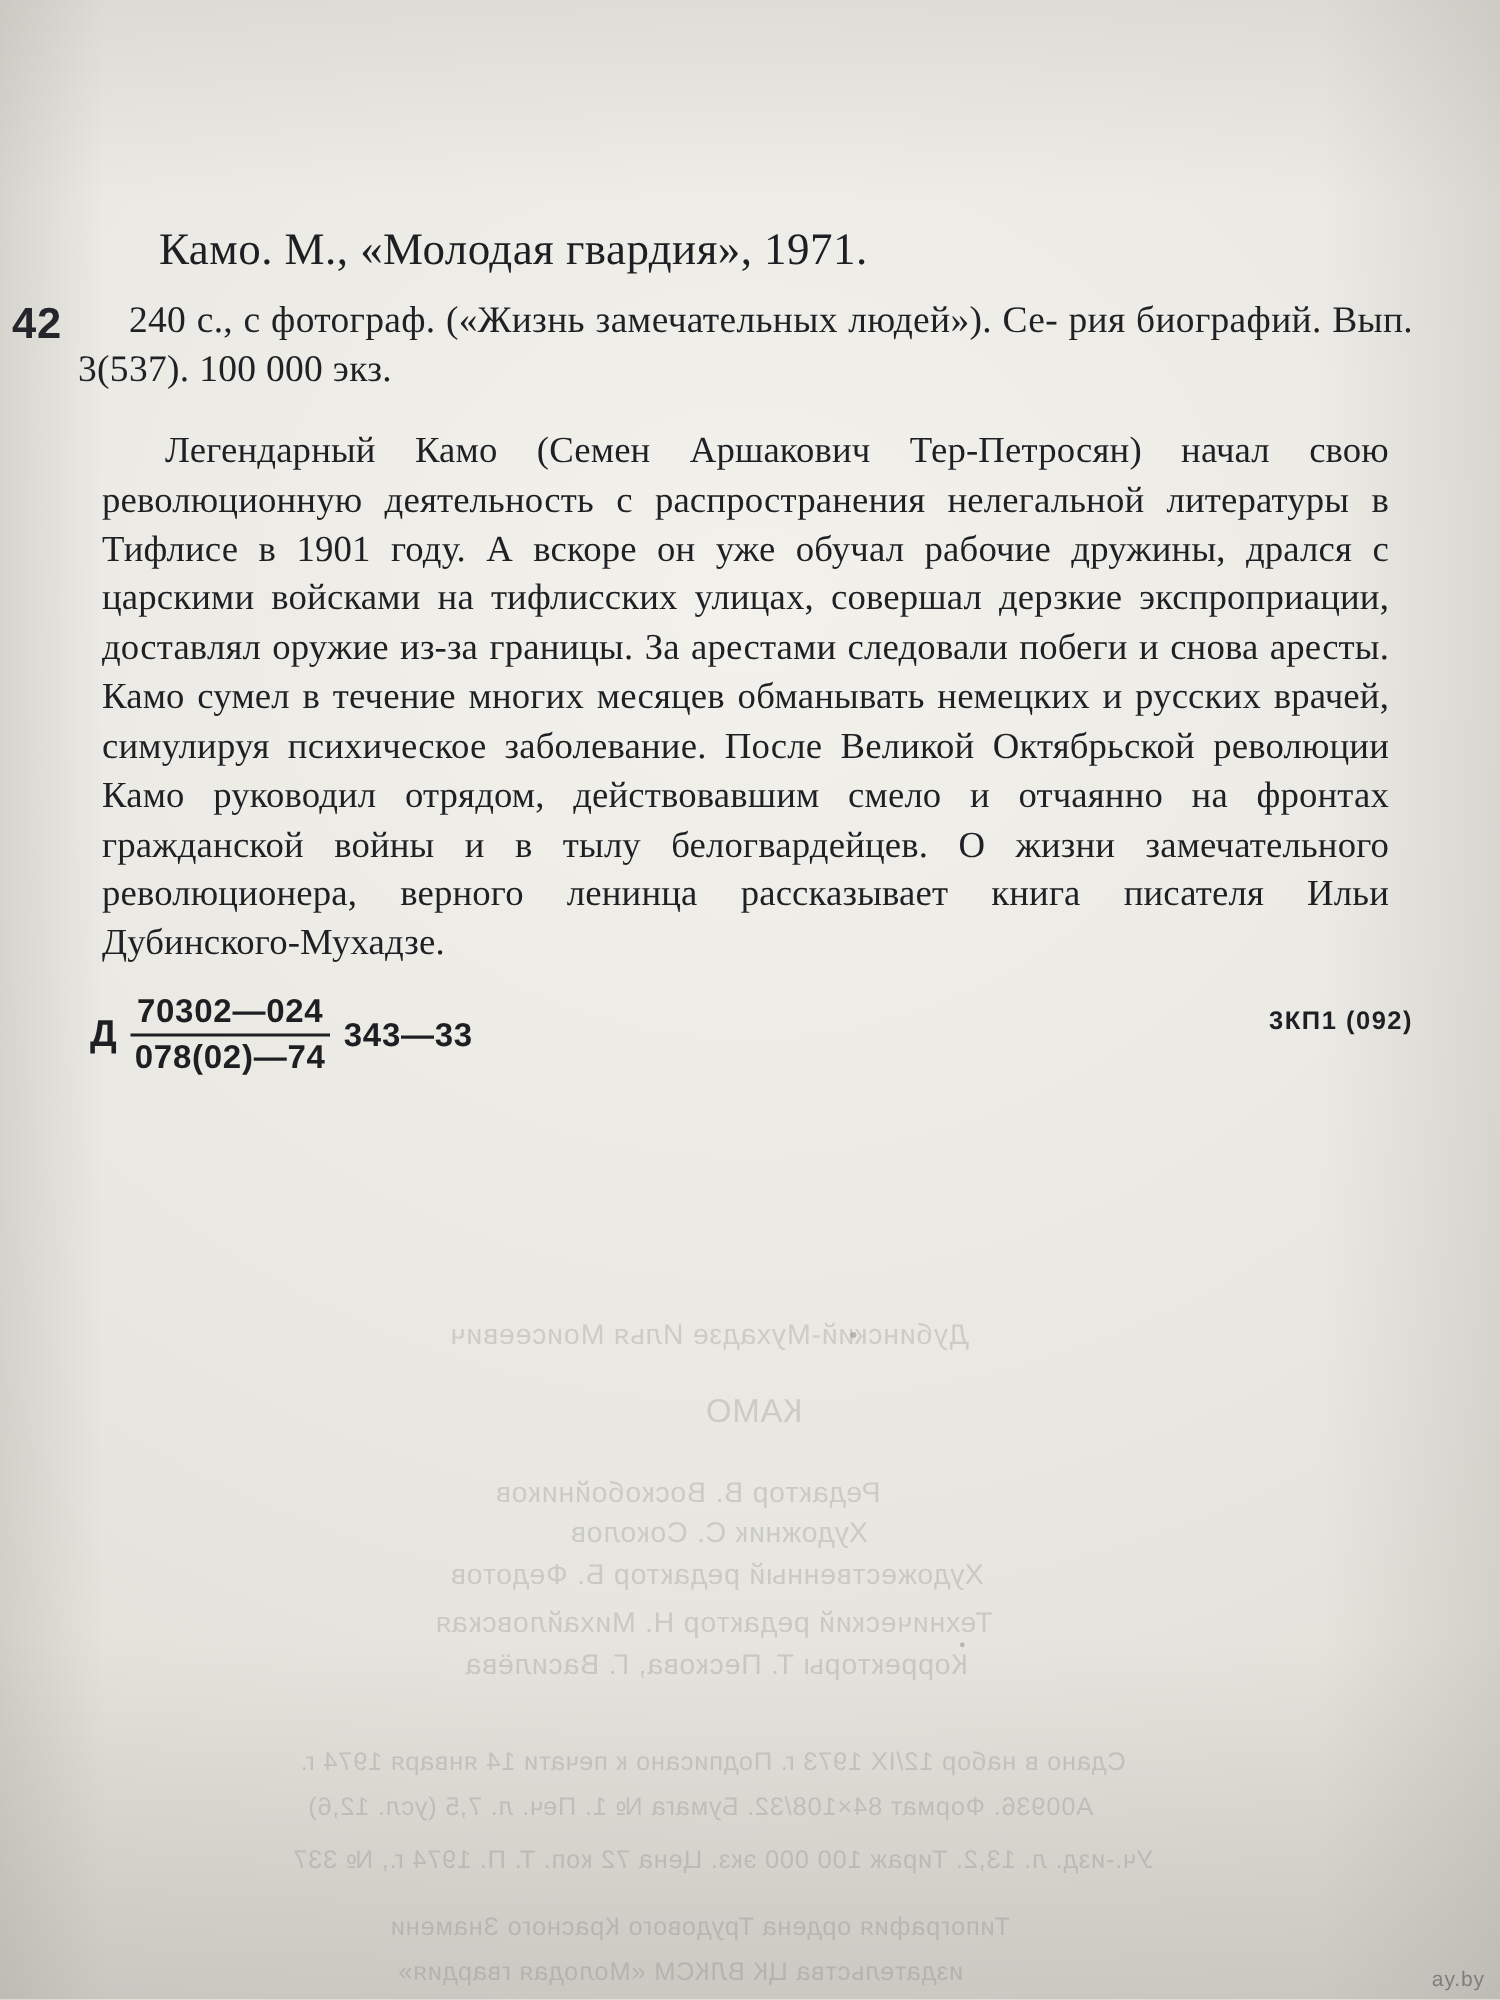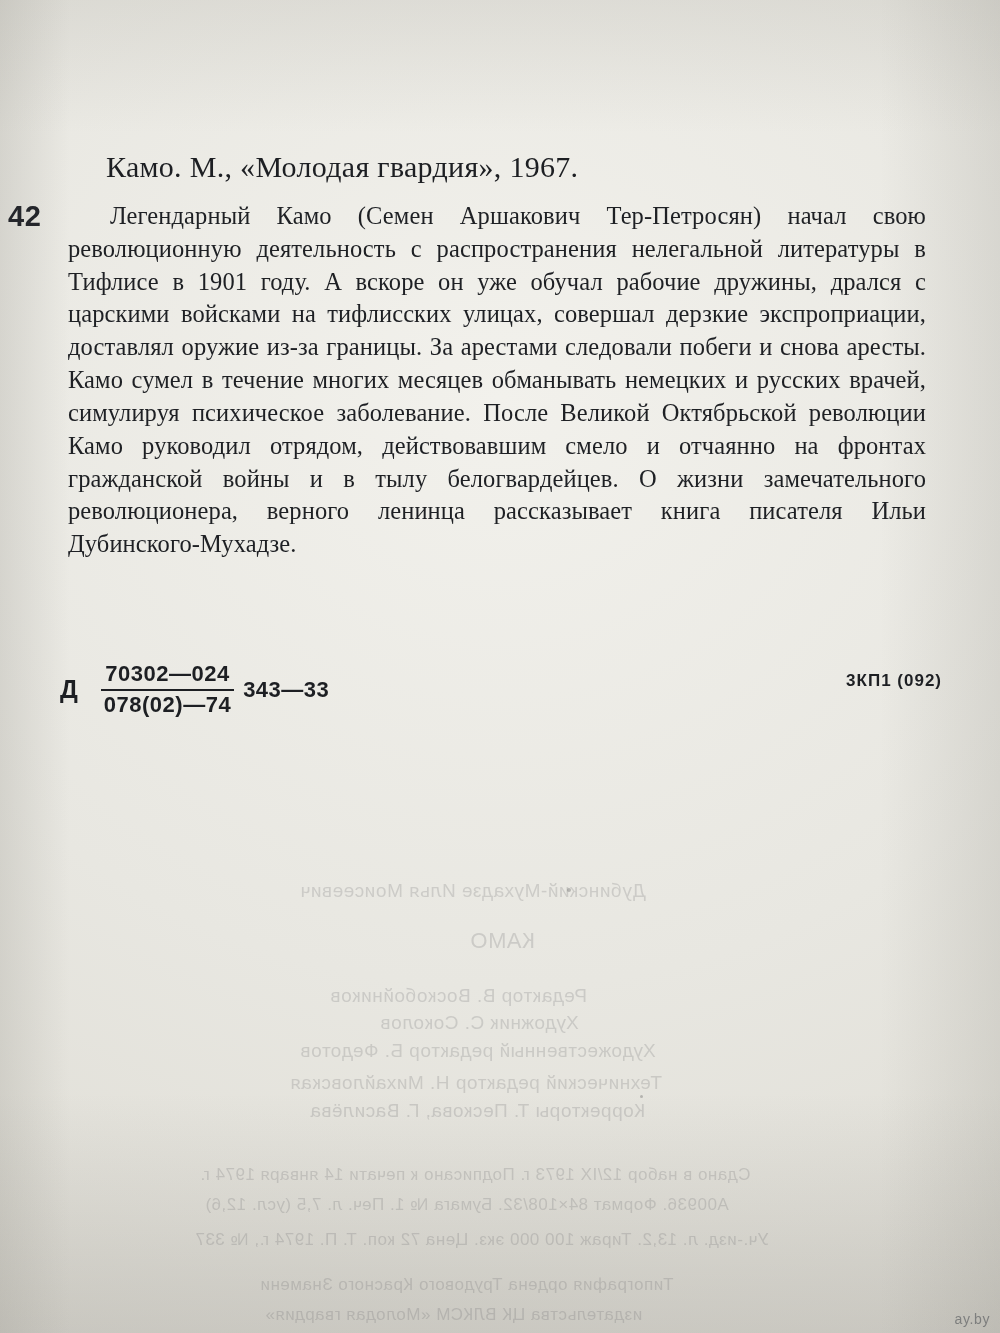--- a/index.html
+++ b/index.html
@@ -112,21 +112,20 @@
   }
   .classmark .letter {
     font-size: 25px;
     margin-right: 9px;
     font-weight: bold;
   }
   .frac {
     display: inline-block;
     text-align: center;
     line-height: 1.22;
-    margin-left: 14px;
   }
   .frac .num {
     display: block;
     border-bottom: 2.5px solid #1d1f23;
     padding: 0 3px 1px 3px;
     letter-spacing: 0.5px;
   }
   .frac .den {
     display: block;
     padding: 1px 3px 0 3px;
@@ -164,21 +163,25 @@
 </style>
 </head>
 <body>
 
 <div class="page">
   <div class="paper-shade"></div>
 
   <div class="page-number">42</div>
 
   <div class="content">
-    <div class="title-line">Камо. М., «Молодая гвардия», 1967.</div>
+    <div class="title-line">Камо. М., «Молодая гвардия», 1971.</div>
+    <div class="imprint">
+      <span class="ind"></span><span>240 с., с фотограф. («Жизнь замечательных людей»). Се-</span>
+      <span>рия биографий. Вып. 3(537). 100 000 экз.</span>
+    </div>
     <div class="annotation">
       <span class="ind"></span><span>Легендарный Камо (Семен Аршакович Тер-Петросян) начал свою революционную деятельность с распространения нелегальной литературы в Тифлисе в 1901 году. А вскоре он уже обучал рабочие дружины, дрался с царскими войсками на тифлисских улицах, совершал дерзкие экспроприации, доставлял оружие из-за границы. За арестами следовали побеги и снова аресты. Камо сумел в течение многих месяцев обманывать немецких и русских врачей, симулируя психическое заболевание. После Великой Октябрьской революции Камо руководил отрядом, действовавшим смело и отчаянно на фронтах гражданской войны и в тылу белогвардейцев. О жизни замечательного революционера, верного ленинца рассказывает книга писателя Ильи Дубинского-Мухадзе.</span>
     </div>
   </div>
 
   <div class="footer">
     <div class="classmark">
       <span class="letter">Д</span>
       <span class="frac">
         <span class="num">70302—024</span>

